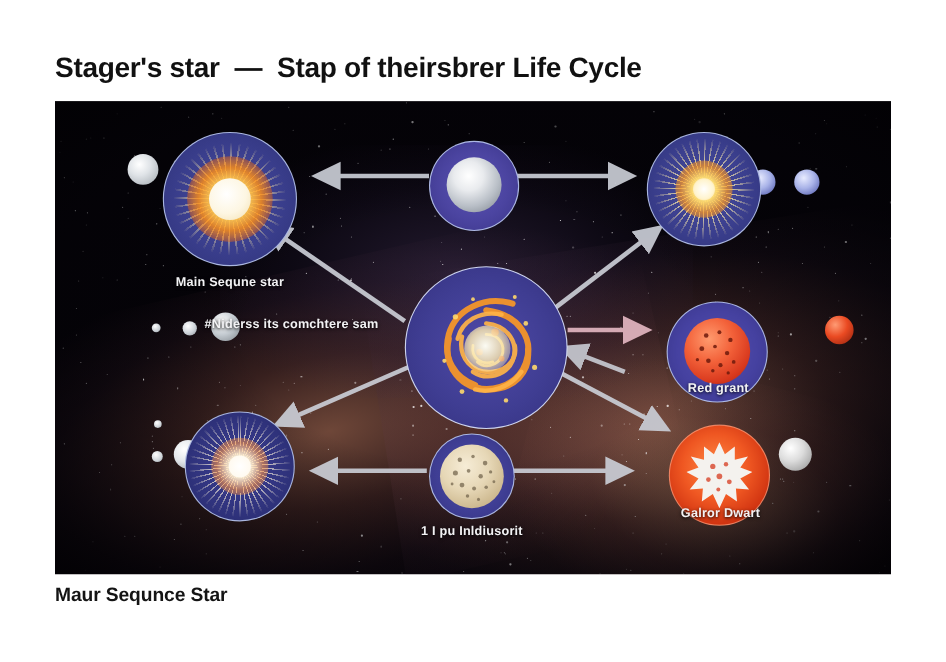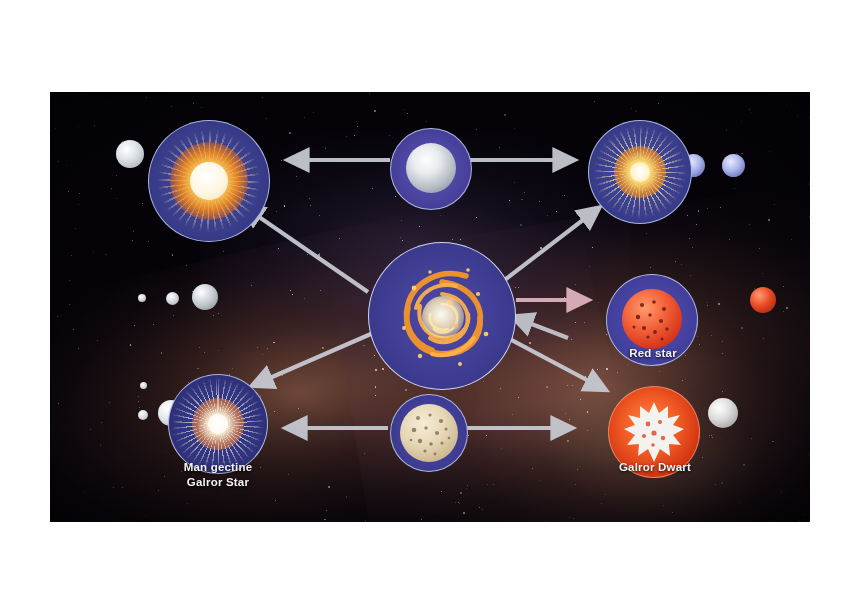--- a/index.html
+++ b/index.html
@@ -100,20 +100,21 @@
     position: absolute; left: 50px; top: 530px;
     font-size: 17.5px; font-weight: 700; color: #141414;
     letter-spacing: -0.1px; white-space: pre;
   }
 </style>
 </head>
 <body>
 
 <div class="page">
 
+  <div class="title">Stager's star  —  Stap of theirsbrer Life Cycle</div>
 
   <div class="panel">
 
     <div class="neb-a"></div>
     <div class="neb-b"></div>
     <div class="neb-c"></div>
     <div class="neb-d"></div>
 
     <div class="stars" id="starfield">
         <i style="left:371.1px;top:426.7px;width:1px;height:1px;opacity:0.74"></i>
@@ -532,20 +533,21 @@
     </div>
 
     <div class="node" style="left:98px; top:28px; width:122px; height:122px;">
       <div class="disc rim" style="inset:0; background:radial-gradient(circle at 50% 50%, #4a4fa0 0%, #3b3f8e 52%, #2e3278 100%);"></div>
       <div class="rays" style="left:10px; top:10px; width:102px; height:102px; opacity:.95;"></div>
       <div class="disc" style="left:22px; top:22px; width:78px; height:78px;
                   background:radial-gradient(circle, rgba(255,255,235,1) 0%, rgba(255,214,96,.98) 26%, rgba(247,140,26,.85) 52%, rgba(214,72,16,.35) 75%, rgba(180,50,10,0) 100%);"></div>
       <div class="disc" style="left:42px; top:42px; width:38px; height:38px;
                   background:radial-gradient(circle at 42% 38%, #ffffff 0%, #fdf6e2 55%, #f2dfae 100%);"></div>
     </div>
+    <div class="lbl" style="left:79px; top:158px; width:160px;">Main Sequne star</div>
 
     <div class="node" style="left:340px; top:36px; width:82px; height:82px;">
       <div class="disc rim" style="inset:0; background:radial-gradient(circle at 50% 50%, #5b52b4 0%, #4b44a0 55%, #3a3488 100%);"></div>
       <div class="disc" style="left:16px; top:15px; width:50px; height:50px;
                   background:radial-gradient(circle at 40% 34%, #ffffff 0%, #e9ebee 30%, #b8bec6 62%, #767d87 100%);"></div>
     </div>
 
     <div class="node" style="left:538px; top:28px; width:104px; height:104px;">
       <div class="disc rim" style="inset:0; background:radial-gradient(circle at 50% 50%, #4a4fa0 0%, #3b3f8e 55%, #2e3278 100%);"></div>
       <div class="rays" style="left:6px; top:6px; width:92px; height:92px; opacity:.92;"></div>
@@ -589,20 +591,21 @@
         </g>
         <g fill="#e0622c" opacity="0.85">
           <circle cx="82" cy="60" r="3.4"></circle>
             <circle cx="68" cy="78" r="3"></circle>
           <circle cx="88" cy="84" r="2.6"></circle>
         </g>
       </svg>
       <div class="disc" style="left:54px; top:54px; width:42px; height:42px;
                   background:radial-gradient(circle at 46% 44%, rgba(255,255,245,.98) 0%, rgba(255,236,176,.8) 45%, rgba(250,170,60,0) 100%);"></div>
     </div>
+    <div class="lbl" style="left:136px; top:196px; width:190px; text-align:left;">#Niderss its comchtere sam</div>
 
     <div class="node" style="left:556px; top:182px; width:92px; height:92px;">
       <div class="disc rim" style="inset:0; background:radial-gradient(circle at 50% 50%, #5650ac 0%, #4541a0 58%, #383486 100%);"></div>
       <div class="disc" style="left:16px; top:15px; width:60px; height:60px;
                   background:radial-gradient(circle at 38% 32%, #ff9a6e 0%, #f3623a 38%, #d8381d 72%, #9c2010 100%);"></div>
       <svg style="position:absolute; left:16px; top:15px;" width="60" height="60" viewBox="0 0 60 60">
         <g fill="#6e1a0c" opacity="0.85">
           <circle cx="20" cy="16" r="2.1"></circle>
             <circle cx="32" cy="13" r="1.8"></circle>
           <circle cx="42" cy="20" r="2"></circle>
@@ -611,21 +614,21 @@
             <circle cx="39" cy="32" r="2"></circle>
           <circle cx="22" cy="39" r="2.1"></circle>
             <circle cx="33" cy="43" r="1.9"></circle>
           <circle cx="45" cy="40" r="1.7"></circle>
             <circle cx="26" cy="48" r="1.6"></circle>
           <circle cx="12" cy="38" r="1.5"></circle>
             <circle cx="40" cy="50" r="1.5"></circle>
         </g>
       </svg>
     </div>
-    <div class="lbl" style="left:542px; top:254px; width:122px;">Red star</div>
+    <div class="lbl" style="left:542px; top:254px; width:122px;">Red grant</div>
 
     <div class="node" style="left:558px; top:294px; width:92px; height:92px;">
       <div class="disc" style="inset:0; background:radial-gradient(circle at 46% 42%, #ff8a45 0%, #ef5722 42%, #cf3210 74%, #9e1c06 100%);
                   border:1.4px solid rgba(255,190,160,0.55);"></div>
       <svg style="position:absolute; left:16px; top:16px;" width="60" height="60" viewBox="0 0 60 60">
         <path d="M30,0 L35,11 L44,4 L44,16 L56,13 L49,23 L60,27 L49,33 L57,43 L45,42 L46,54 L36,47
                  L30,60 L24,47 L14,54 L15,42 L3,43 L11,33 L0,27 L11,23 L4,13 L16,16 L16,4 L25,11 Z" fill="#f4f2ee"></path>
         <g fill="#d8452a" opacity="0.8">
           <circle cx="24" cy="22" r="2.4"></circle>
             <circle cx="36" cy="20" r="2"></circle>
@@ -642,22 +645,20 @@
       <div class="disc rim" style="inset:0; background:radial-gradient(circle at 50% 50%, #3c3f96 0%, #31347f 55%, #272a6c 100%);"></div>
       <div class="rays" style="left:4px; top:4px; width:92px; height:92px; opacity:.9;
                   background:repeating-conic-gradient(from 0deg,
                     rgba(255,246,220,.95) 0deg 2deg,
                     rgba(255,170,90,0) 2deg 8.5deg);"></div>
       <div class="disc" style="left:24px; top:24px; width:52px; height:52px;
                   background:radial-gradient(circle, rgba(255,255,255,1) 0%, rgba(255,243,215,.95) 26%, rgba(246,146,70,.6) 58%, rgba(200,70,30,0) 100%);"></div>
       <div class="disc" style="left:40px; top:40px; width:20px; height:20px;
                   background:radial-gradient(circle, #ffffff 0%, #fffaf0 70%, #ffe9c4 100%);"></div>
     </div>
-    <div class="lbl" style="left:88px; top:368px; width:160px;">Man gectine
-Galror Star</div>
 
     <div class="node" style="left:340px; top:302px; width:78px; height:78px;">
       <div class="disc rim" style="inset:0; background:radial-gradient(circle at 50% 50%, #4b4aa4 0%, #3f3e94 60%, #343280 100%);"></div>
       <div class="disc" style="left:10px; top:10px; width:58px; height:58px;
                   background:radial-gradient(circle at 40% 34%, #f6ecd6 0%, #e6d7b6 42%, #cbb68c 78%, #a89066 100%);"></div>
       <svg style="position:absolute; left:10px; top:10px;" width="58" height="58" viewBox="0 0 58 58">
         <g fill="#6e6048" opacity="0.7">
           <circle cx="18" cy="14" r="2"></circle>
             <circle cx="30" cy="11" r="1.6"></circle>
           <circle cx="41" cy="17" r="2.1"></circle>
@@ -668,17 +669,19 @@
             <circle cx="20" cy="37" r="2.2"></circle>
           <circle cx="31" cy="40" r="1.8"></circle>
             <circle cx="42" cy="39" r="1.6"></circle>
           <circle cx="25" cy="47" r="1.6"></circle>
             <circle cx="35" cy="50" r="1.4"></circle>
           <circle cx="11" cy="36" r="1.3"></circle>
             <circle cx="49" cy="34" r="1.3"></circle>
         </g>
       </svg>
     </div>
+    <div class="lbl" style="left:299px; top:384px; width:160px;">1 I pu Inldiusorit</div>
 
   </div>
 
+  <div class="caption">Maur Sequnce Star</div>
 
 </div>
 
 </body></html>

